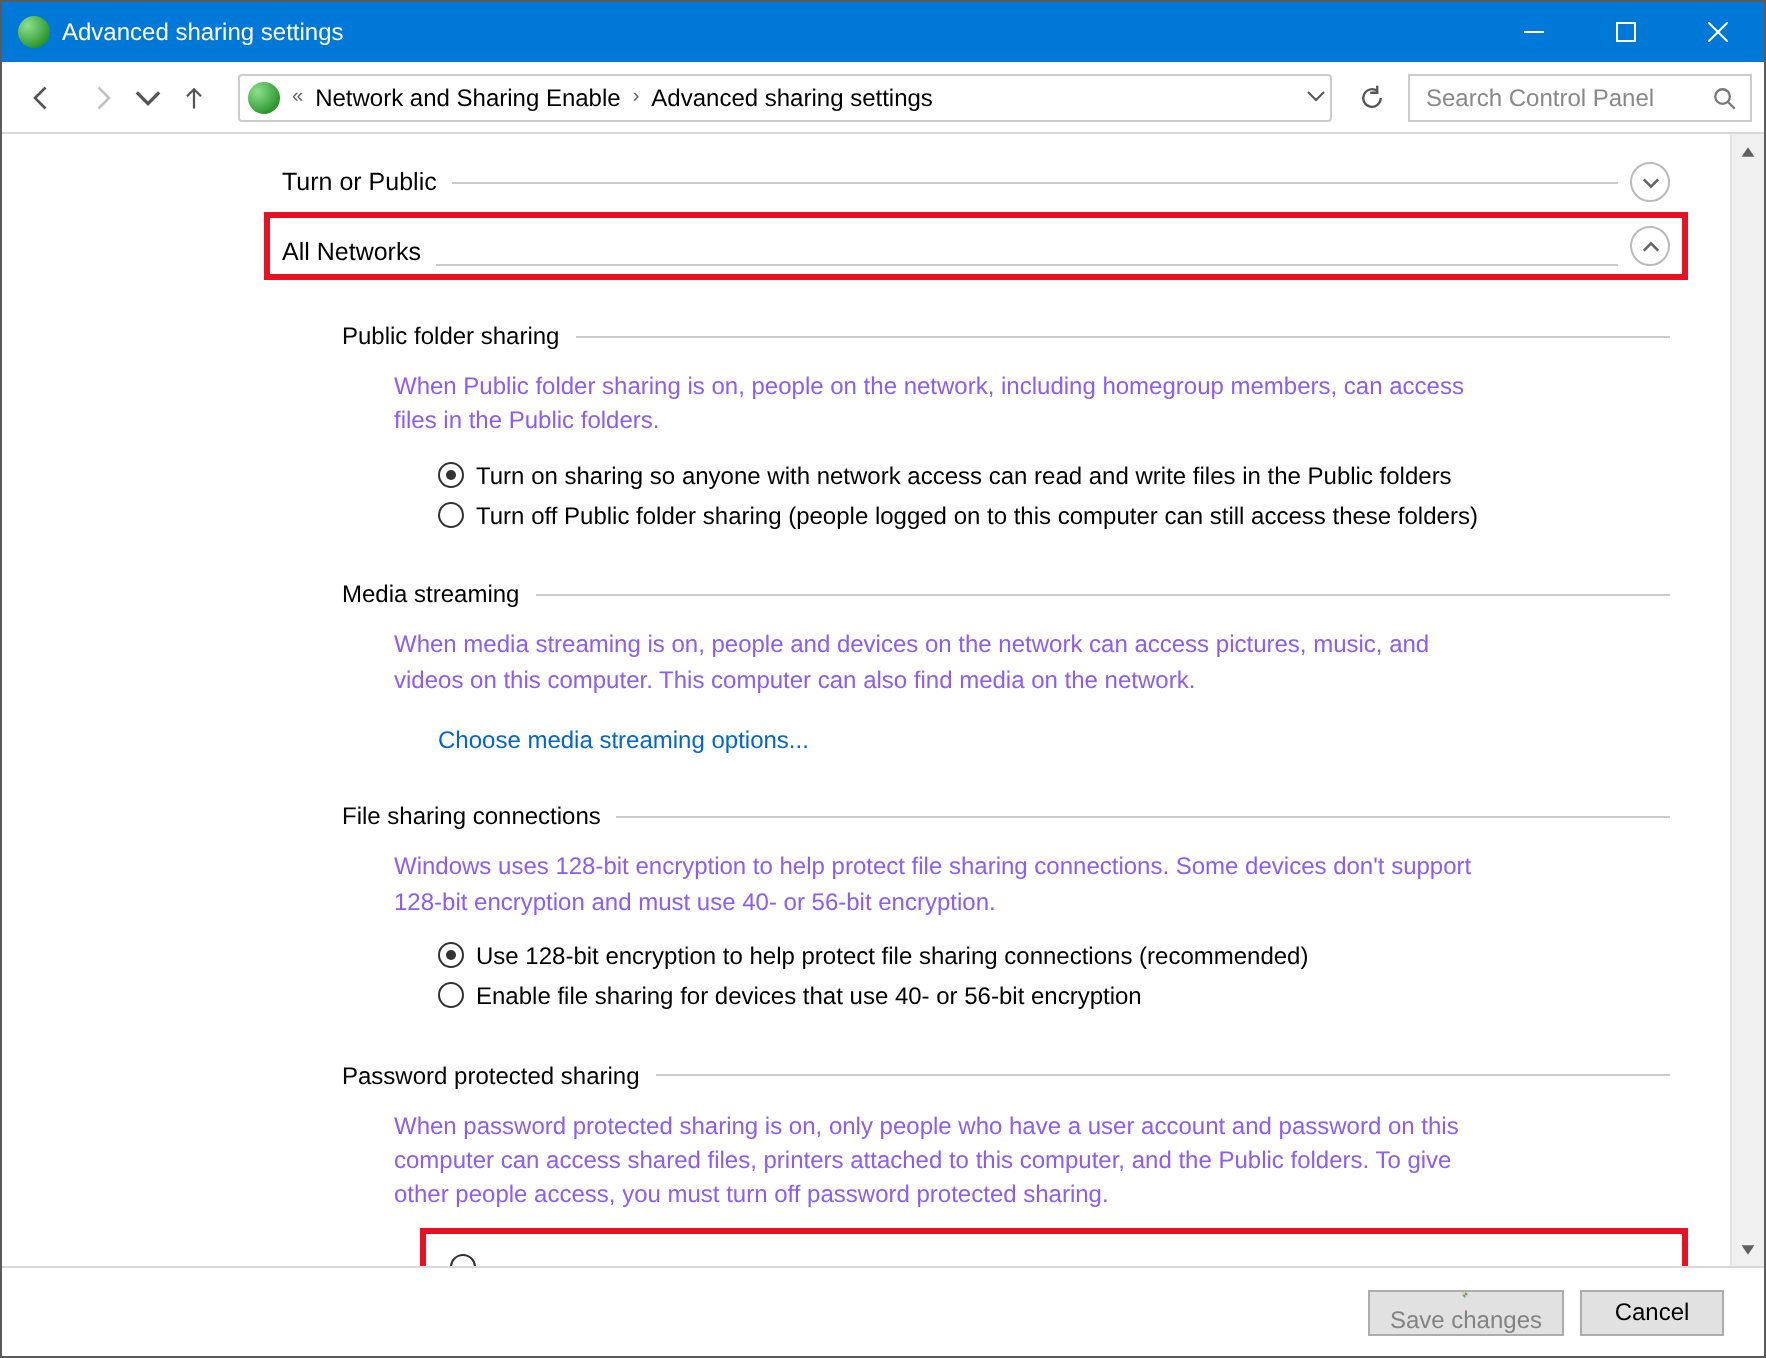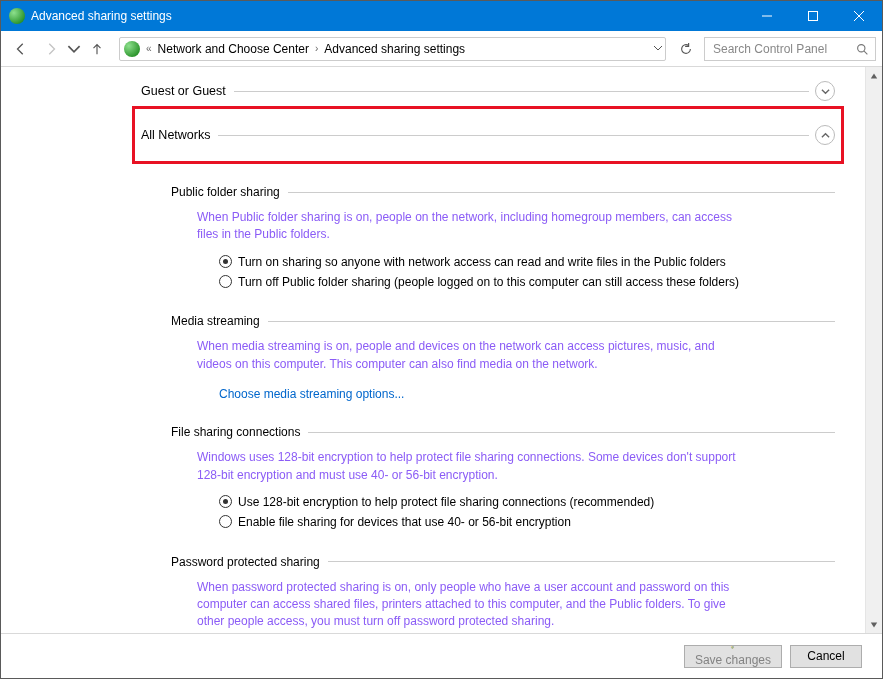--- a/index.html
+++ b/index.html
@@ -70,21 +70,21 @@
     display:flex;align-items:center;
     position:relative;margin:6px 0;
   }
   .profile-header .label{font-size:12.5px;white-space:nowrap;padding-right:8px;}
   .profile-header .line{flex:1;height:1px;background:#ccc;}
   .profile-header .chev{
     width:20px;height:20px;border:1px solid #bbb;border-radius:50%;
     display:flex;align-items:center;justify-content:center;margin-left:6px;flex-shrink:0;
   }
   .profile-header .chev svg{width:9px;height:9px;stroke:#666;stroke-width:1.5;fill:none;}
-  .profile-header.highlighted{outline:3px solid var(--highlight);padding:16px 6px;margin:8px -6px;}
+  .profile-header.highlighted{outline:3px solid var(--highlight);padding:4px 6px;margin:8px -6px;align-items:flex-end;}
 
   .section{margin:24px 0 4px 30px;}
   .section-header{display:flex;align-items:center;margin-bottom:10px;}
   .section-header .stitle{white-space:nowrap;padding-right:8px;font-size:12px;}
   .section-header .sline{flex:1;height:1px;background:#ccc;}
   .desc{margin:4px 0 10px 26px;line-height:1.45;color:#8b5cf6;max-width:540px;font-size:12px;}
   .radios{margin-left:48px;}
   .radio-row{display:flex;align-items:flex-start;gap:6px;margin:3px 0;line-height:1.4;}
   .radio-dot{width:13px;height:13px;border:1px solid #333;border-radius:50%;position:relative;flex-shrink:0;margin-top:1px;}
   .radio-dot.sel::after{content:"";position:absolute;inset:3px;border-radius:50%;background:#333;}
@@ -141,21 +141,21 @@
       </svg>
   </div>
   <div class="nav-icon active">
     <svg viewBox="0 0 16 16">
         <path d="M8 14 V3 M4 7 L8 3 L12 7" stroke="#555" stroke-width="1.3" fill="none"></path>
       </svg>
   </div>
   <div class="crumb-wrap">
     <div class="crumb-icon"></div>
     <span class="crumb-sep">«</span>
-    <span class="crumb-item">Network and Choose Center</span>
+    <span class="crumb-item">Network and Sharing Enable</span>
     <span class="crumb-sep">›</span>
     <span class="crumb-item">Advanced sharing settings</span>
     <div class="crumb-drop">
       <svg width="10" height="14" viewBox="0 0 10 14">
           <path d="M1 5 L5 9 L9 5" stroke="#555" fill="none"></path>
         </svg>
     </div>
   </div>
   <div class="refresh">
     <svg width="14" height="14" viewBox="0 0 16 16">
@@ -172,21 +172,21 @@
         </svg>
     </span>
   </div>
 </div>
 
 <div class="content">
   <div class="scrollarea">
     <div class="inner">
 
       <div class="profile-header">
-        <span class="label">Guest or Guest</span>
+        <span class="label">Turn or Public</span>
         <div class="line"></div>
         <div class="chev">
           <svg viewBox="0 0 10 10">
               <path d="M1 3 L5 7 L9 3"></path>
             </svg>
         </div>
       </div>
 
       <div class="profile-header highlighted">
         <span class="label">All Networks</span>

